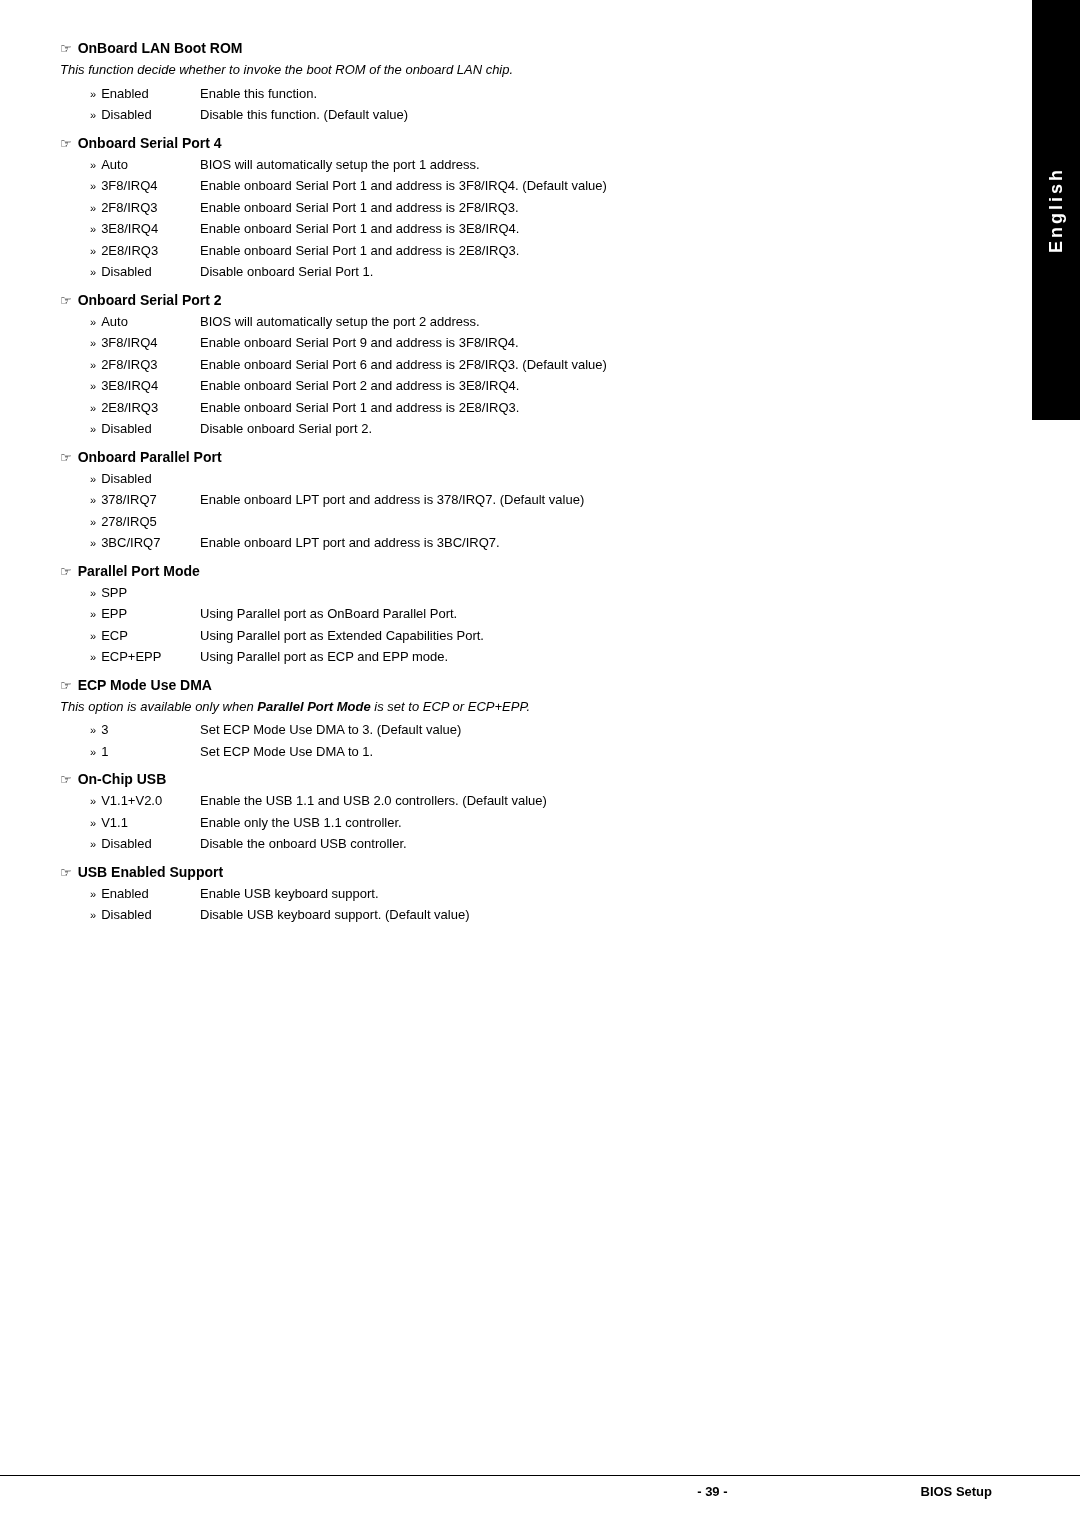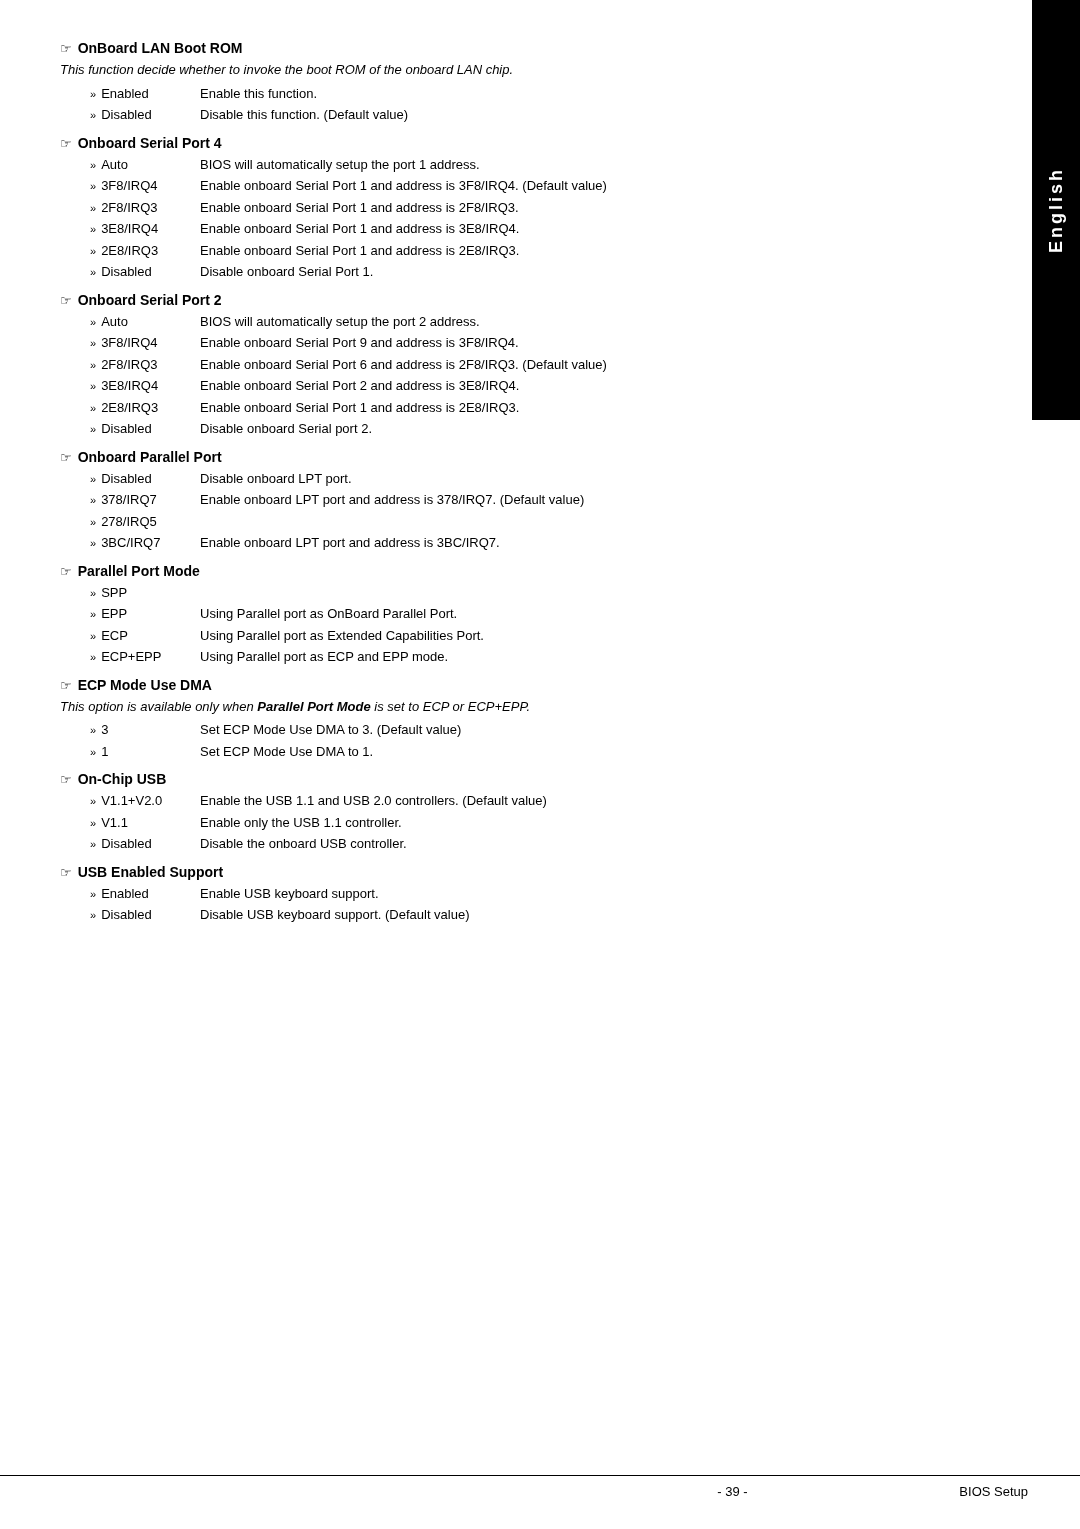--- a/index.html
+++ b/index.html
@@ -83,23 +83,24 @@
     .item-value {
       flex: 1;
     }
     .footer {
       position: absolute;
       bottom: 30px;
       left: 0;
       right: 0;
       display: flex;
       align-items: center;
-      padding: 0 52px;
+      padding: 0 88px;
       border-top: 1px solid #000;
       padding-top: 8px;
+      font-weight: bold;
     }
     .footer-page {
       flex: 1;
       text-align: center;
     }
     .footer-right {
       text-align: right;
     }
     .footer-left {
       flex: 1;
@@ -243,21 +244,20 @@
         <div class="section-title">
           <span class="cursor-icon">☞</span>
           <span>Onboard Parallel Port</span>
         </div>
         <div class="item-list">
           <div class="item-row">
             <span class="item-key">
               <span class="arrow">»</span>
               <span>Disabled</span>
             </span>
-            <span class="item-value">Disable onboard LPT port.</span>
           </div>
           <div class="item-row">
             <span class="item-key">
               <span class="arrow">»</span>
               <span>378/IRQ7</span>
             </span>
             <span class="item-value">Enable onboard LPT port and address is 378/IRQ7. (Default value)</span>
           </div>
           <div class="item-row">
             <span class="item-key">

